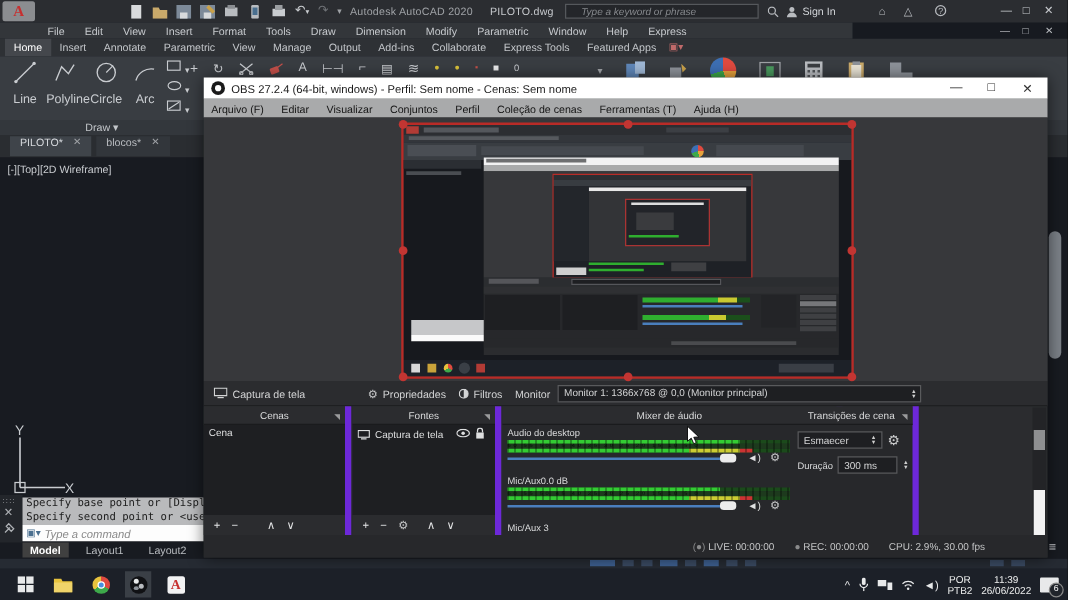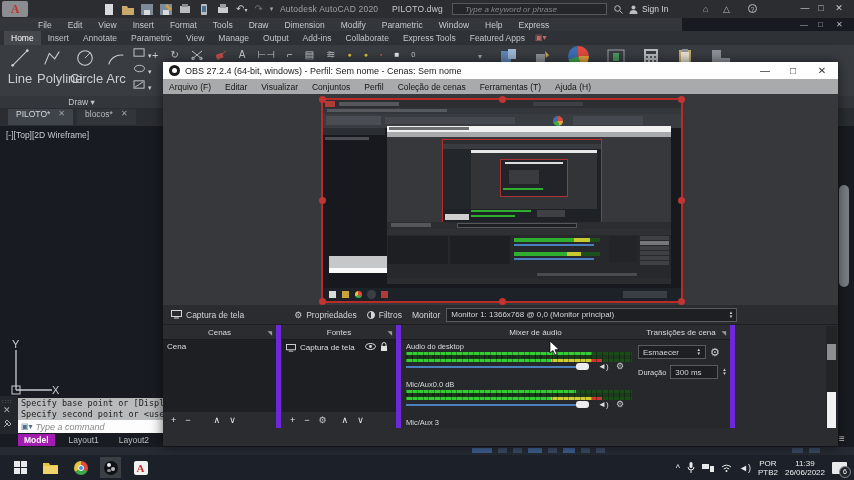--- a/index.html
+++ b/index.html
@@ -20,36 +20,36 @@
 .ac-menu span{color:#c7cace;font-size:8.5px}
 .doc-ctl{top:20px;color:#b9bcc0;font-size:8px}
 .ac-tabs{left:0;top:31px;width:854px;height:14px;background:#2e3135;display:flex;align-items:flex-end;padding-left:4px}
 .ac-tab{color:#c3c6ca;font-size:8.5px;padding:0 7px;height:14px;display:flex;align-items:center}
 .ac-tab.active{background:#44474c;color:#fff}
 .ac-ribbon{left:0;top:45px;width:854px;height:51px;background:#393d42}
 .ac-plabel{left:0;top:96px;width:163px;height:12px;background:#33373c;color:#c3c6ca;font-size:8.5px;text-align:center;line-height:12px}
 .ac-ribbon-b{left:0;top:96px;width:854px;height:12px;background:#33373c}
 .draw-tool{top:48px;width:30px;text-align:center;color:#c9ccd0}
 .draw-tool .dico{display:block;margin:0 auto 1px}
-.draw-tool .lbl{font-size:13px}
+.draw-tool .lbl{font-size:10px}
 .mini-col{top:48px;color:#c9ccd0;font-size:7px}
 .ac-doctabs{left:0;top:108px;width:854px;height:18px;background:#2a2d31;display:flex;align-items:center;padding-left:8px;gap:4px}
 .dtab{height:16px;padding:0 8px;display:flex;align-items:flex-start;gap:8px;font-size:8.5px;color:#d6d9dd}
 .dtab.active{background:#3f444a}
 .dtab.inactive{background:#32363b;color:#b9bcc0}
 .dtab .x{color:#9fa2a6;font-size:8px}
 .ac-canvas{left:0;top:126px;width:854px;height:321px;background:#181b21}
 .vp-label{left:6px;top:130px;color:#c9ccd0;font-size:8.5px}
 .navbar{left:839px;top:185px;width:10px;height:102px;background:#8d9299;border-radius:5px;opacity:.85}
 .cmd-dock{left:0;top:396px;width:18px;height:38px;background:#23262b;color:#aeb1b5}
 .cmd-box{left:18px;top:398px;width:145px;height:22px;background:#b9babc;color:#1c1c1c;font-family:"DejaVu Sans Mono",monospace;font-size:8.5px;line-height:11px;padding:0 3px;white-space:nowrap;overflow:hidden}
 .cmd-input{left:18px;top:420px;width:145px;height:13px;background:#fdfdfd;display:flex;align-items:center;font-size:9px;color:#8a8a8a;font-style:italic;padding-left:3px;gap:3px}
 .layout-tabs{left:18px;top:433px;height:14px;display:flex;gap:8px;align-items:center}
 .ltab{font-size:8.5px;color:#b9bcc0;padding:1px 6px}
-.ltab.active{background:#a21caf;color:#fff;font-weight:bold}
+.ltab.active{background:#404040;color:#fff;font-weight:bold}
 .ac-status{left:0;top:447px;width:854px;height:8px;background:#262b33}
 .hamburger{left:839px;top:433px;width:12px;height:12px;color:#d0d3d7;font-size:10px;line-height:12px}
 
 .obs{left:163px;top:62px;width:675px;height:384px;background:#2b2c2f;box-shadow:0 0 12px rgba(0,0,0,.6)}
 .obs-title{left:0;top:0;width:675px;height:17px;background:#fff;display:flex;align-items:center;padding-left:6px;gap:5px}
 .obs-title .t{font-size:9px;color:#1a1a1a}
 .obs-logo{width:11px;height:11px;border-radius:50%;background:#1a1a1a;position:relative}
 .obs-logo:after{content:"";position:absolute;left:3px;top:3px;width:5px;height:5px;border-radius:50%;background:#fff}
 .obs-ctl{top:3px;color:#333;font-size:10px;width:18px;text-align:center}
 .obs-menu{left:0;top:17px;width:675px;height:15px;background:#a9aaab;display:flex;align-items:center;padding-left:6px;gap:14px}
@@ -557,20 +557,25 @@
             <span>▼</span>
           </span>
       </div>
     </div>
 
     <div class="abs scrollbar">
       <div class="sb-a" style="top:18px;height:16px"></div>
       <div class="sb-b" style="top:66px;height:36px"></div>
     </div>
 
+    <div class="abs obs-status">
+      <span><span style="color:#8a8b8c">(●)</span> <span>LIVE: 00:00:00</span></span>
+      <span><span style="color:#8a8b8c">●</span> <span>REC: 00:00:00</span></span>
+      <span>CPU: 2.9%, 30.00 fps</span>
+    </div>
   </div>
 
   <div class="abs mini">
 
     <div class="m" style="left:0;top:0;width:358px;height:8px;background:#2c2e32"></div>
     <div class="m" style="left:2px;top:1px;width:10px;height:6px;background:#b23b35"></div>
     <div class="m" style="left:16px;top:2px;width:60px;height:4px;background:#54575c"></div>
     <div class="m" style="left:210px;top:2px;width:50px;height:4px;background:#3c3f44"></div>
     <div class="m" style="left:0;top:8px;width:358px;height:6px;background:#33363b"></div>
     <div class="m" style="left:4px;top:9px;width:120px;height:3px;background:#56595e"></div>

